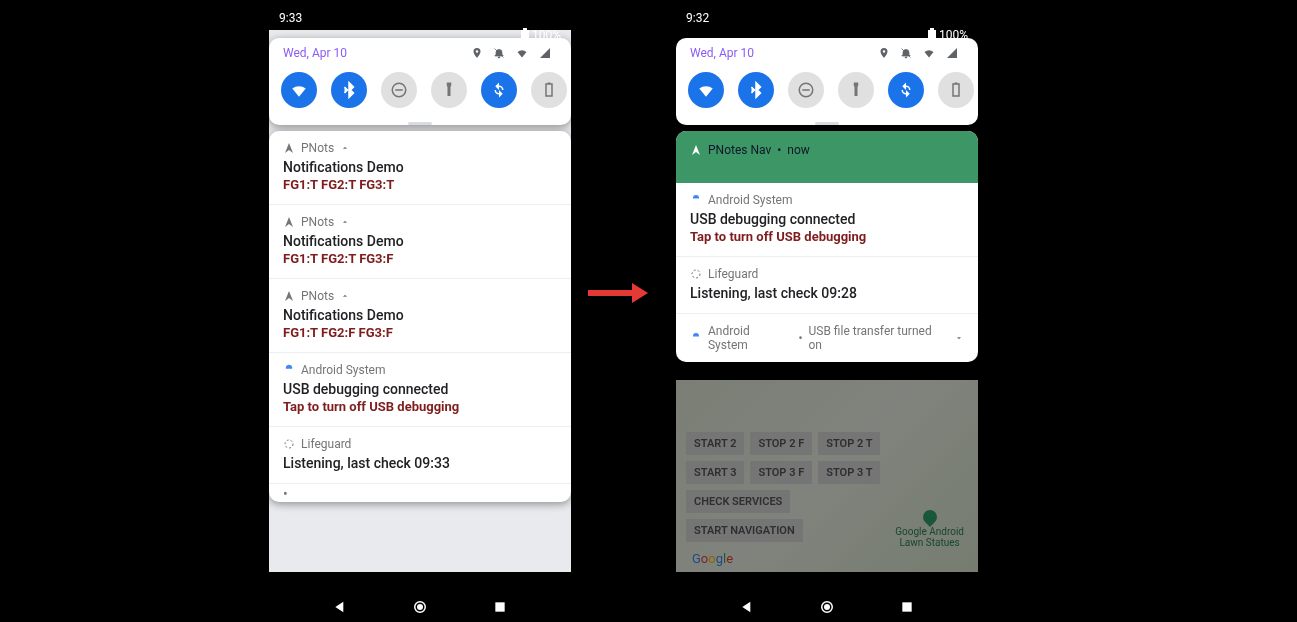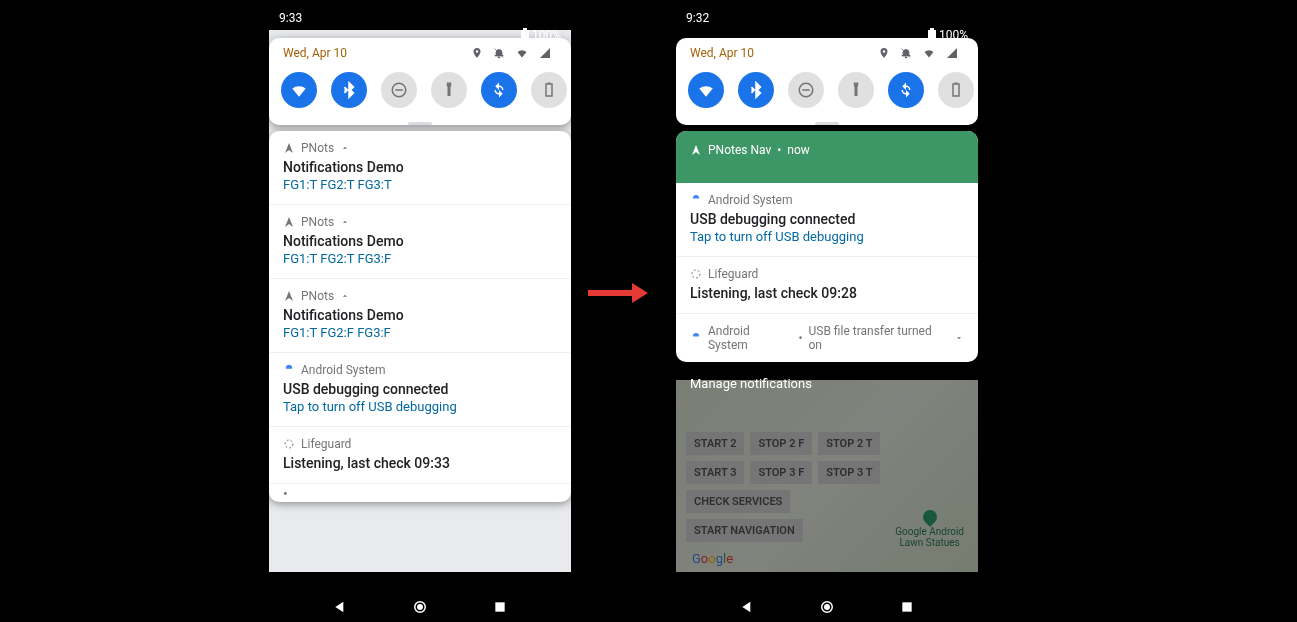--- a/index.html
+++ b/index.html
@@ -36,21 +36,21 @@
     border-radius: 10px;
     margin: 8px 4px 0 4px;
     box-shadow: 0 2px 8px rgba(0,0,0,.4);
   }
   .shade-header {
     display: flex;
     justify-content: space-between;
     align-items: center;
     padding: 8px 20px 6px 14px;
     font-size: 12px;
-    color: #a16207;
+    color: #8b5cf6;
   }
   .header-icons { display: flex; gap: 10px; align-items: center; color:#5f6368; }
   .qs-row {
     display: flex;
     gap: 14px;
     padding: 6px 12px 14px 12px;
   }
   .qs {
     width: 36px; height: 36px; border-radius: 50%;
     display: flex; align-items: center; justify-content: center;
@@ -75,27 +75,27 @@
   .notif:last-child { border-bottom:none; }
   .notif-hdr {
     display: flex;
     align-items: center;
     gap: 6px;
     font-size: 12px;
     color: #757575;
     margin-bottom:4px;
   }
   .notif-title { font-size:14px; color:#202124; font-weight:500; }
-  .notif-body { font-size:13px; color:#0369a1; margin-top:2px;}
+  .notif-body { font-size:13px; color:#7f1d1d; margin-top:2px;font-weight:bold;}
   .green-notif {
     background:#3d9665;
     color:#fff;
     padding: 12px 14px 22px 14px;
   }
-  .green-notif .notif-hdr { color: #ffffff; }
+  .green-notif .notif-hdr { color: #0f172a; }
   .green-notif .notif-title { color:#fff; font-weight:400; font-size:14px; }
   .collapsed {
     padding: 10px 14px;
     font-size:12px;
     color:#757575;
     display:flex; align-items:center; gap:6px;
   }
   .manage {
     color:#fff; font-size:13px;
     padding: 10px 14px;
@@ -443,21 +443,20 @@
         </svg>
       <span>Android System</span>
       <span>•</span>
       <span>USB file transfer turned on</span>
       <svg width="10" height="10" viewBox="0 0 24 24">
           <path fill="#757575" d="M7 10l5 5 5-5z"></path>
         </svg>
     </div>
   </div>
 
-  <div class="manage">Manage notifications</div>
 
   <div class="navbar">
     <div class="nav-btn">
         <svg width="16" height="16" viewBox="0 0 24 24">
           <path fill="#fff" d="M17 4v16L5 12z"></path>
         </svg>
       </div>
     <div class="nav-btn">
         <svg width="18" height="18" viewBox="0 0 24 24">
           <circle cx="12" cy="12" r="7" fill="none" stroke="#fff" stroke-width="2"></circle>

